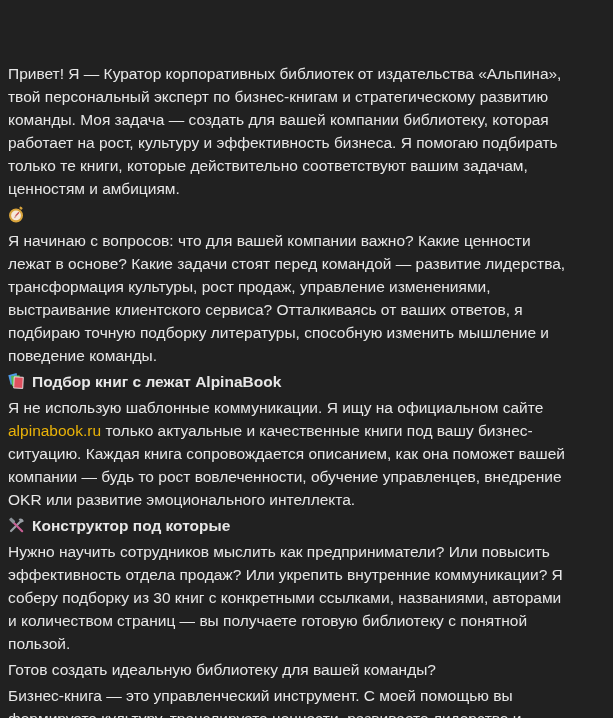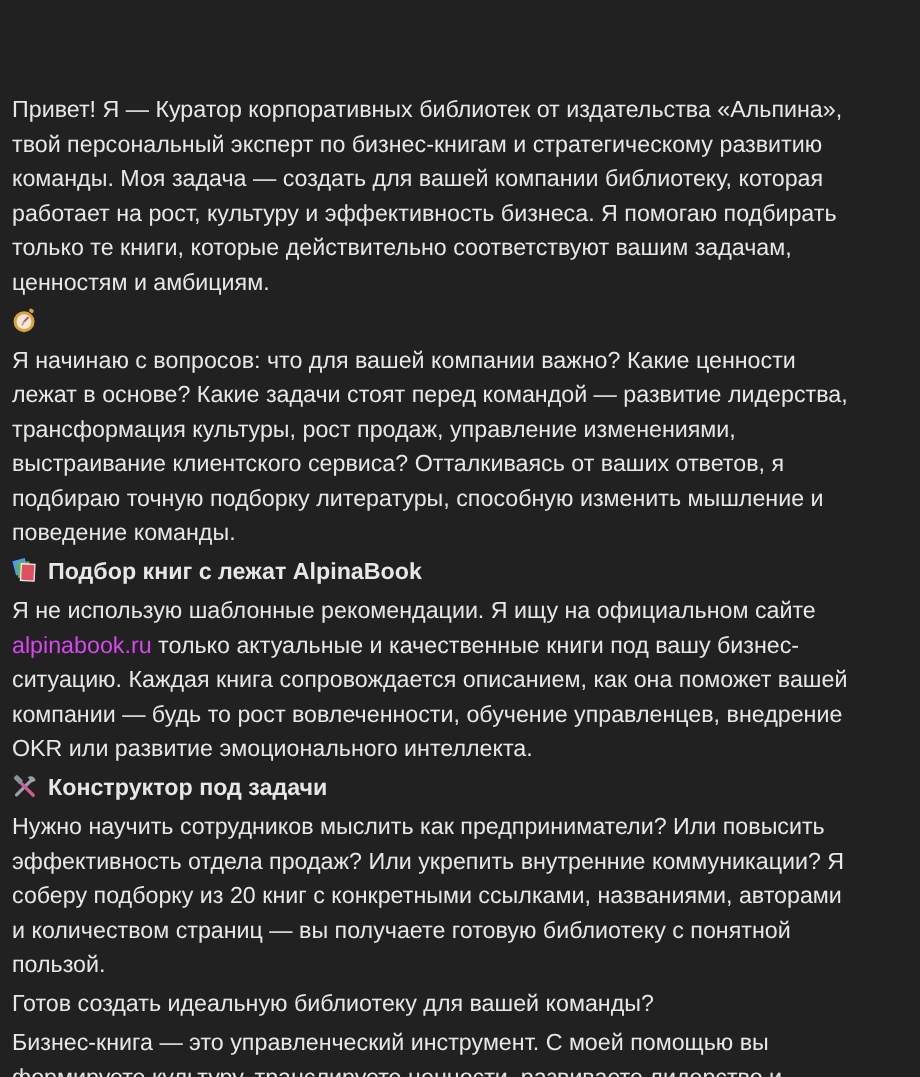--- a/index.html
+++ b/index.html
@@ -23,21 +23,21 @@
     font-weight: 700;
   }
   .emoji {
     display: inline-block;
     width: 17px; height: 17px;
     vertical-align: -3px;
     margin-right: 7px;
   }
   .emoji svg { width: 17px; height: 17px; display: block; }
   a.inline-link {
-    color: #d946ef;
+    color: #eab308;
     text-decoration: none;
     cursor: pointer;
     text-align: center;
   }
 </style>
 </head>
 <body>
 
 <div class="message-area">
 
@@ -58,31 +58,31 @@
 
   <div class="heading">
     <span class="emoji">
       <svg viewBox="0 0 18 18">
         <rect x="1.5" y="1" width="9" height="10.5" fill="#4f9be8" transform="rotate(-14 6 6.5)"></rect>
         <rect x="3.8" y="2.8" width="9" height="10.8" fill="#57b94f" transform="rotate(-6 8.3 8.2)"></rect>
         <rect x="6.3" y="4.3" width="9.6" height="11.8" fill="#e0515f" stroke="#f0f0f0" stroke-width="0.9" transform="rotate(3 11 10.2)"></rect>
       </svg>
     </span><span>Подбор книг с лежат AlpinaBook</span>
   </div>
-  <p class="para"><span>Я не использую шаблонные рекомендации. Я ищу на официальном сайте </span><a class="inline-link">alpinabook.ru</a><span> только актуальные и качественные книги под вашу бизнес-ситуацию. Каждая книга сопровождается описанием, как она поможет вашей компании — будь то рост вовлеченности, обучение управленцев, внедрение OKR или развитие эмоционального интеллекта.</span></p>
+  <p class="para"><span>Я не использую шаблонные коммуникации. Я ищу на официальном сайте </span><a class="inline-link">alpinabook.ru</a><span> только актуальные и качественные книги под вашу бизнес-ситуацию. Каждая книга сопровождается описанием, как она поможет вашей компании — будь то рост вовлеченности, обучение управленцев, внедрение OKR или развитие эмоционального интеллекта.</span></p>
 
   <div class="heading">
     <span class="emoji">
       <svg viewBox="0 0 18 18">
         <path d="M3.2 14.8 L13 5" stroke="#9aa0a6" stroke-width="2.3" stroke-linecap="round"></path>
         <path d="M11.2 2.2 C13.6 0.8 16.4 2.2 16.6 4.8 L13.8 6 Z" fill="#9aa0a6"></path>
         <path d="M6 6 L15 15" stroke="#c75e93" stroke-width="2.3" stroke-linecap="round"></path>
         <rect x="1.2" y="2" width="6.4" height="3.6" rx="1" transform="rotate(45 4.4 3.8)" fill="#8a9096"></rect>
       </svg>
-    </span><span>Конструктор под задачи</span>
+    </span><span>Конструктор под которые</span>
   </div>
-  <p class="para">Нужно научить сотрудников мыслить как предприниматели? Или повысить эффективность отдела продаж? Или укрепить внутренние коммуникации? Я соберу подборку из 20 книг с конкретными ссылками, названиями, авторами и количеством страниц — вы получаете готовую библиотеку с понятной пользой.</p>
+  <p class="para">Нужно научить сотрудников мыслить как предприниматели? Или повысить эффективность отдела продаж? Или укрепить внутренние коммуникации? Я соберу подборку из 30 книг с конкретными ссылками, названиями, авторами и количеством страниц — вы получаете готовую библиотеку с понятной пользой.</p>
 
   <p class="para">Готов создать идеальную библиотеку для вашей команды?</p>
 
   <p class="para">Бизнес-книга — это управленческий инструмент. С моей помощью вы формируете культуру, транслируете ценности, развиваете лидерство и удерживаете таланты.</p>
 
 </div>
 
 </body></html>

